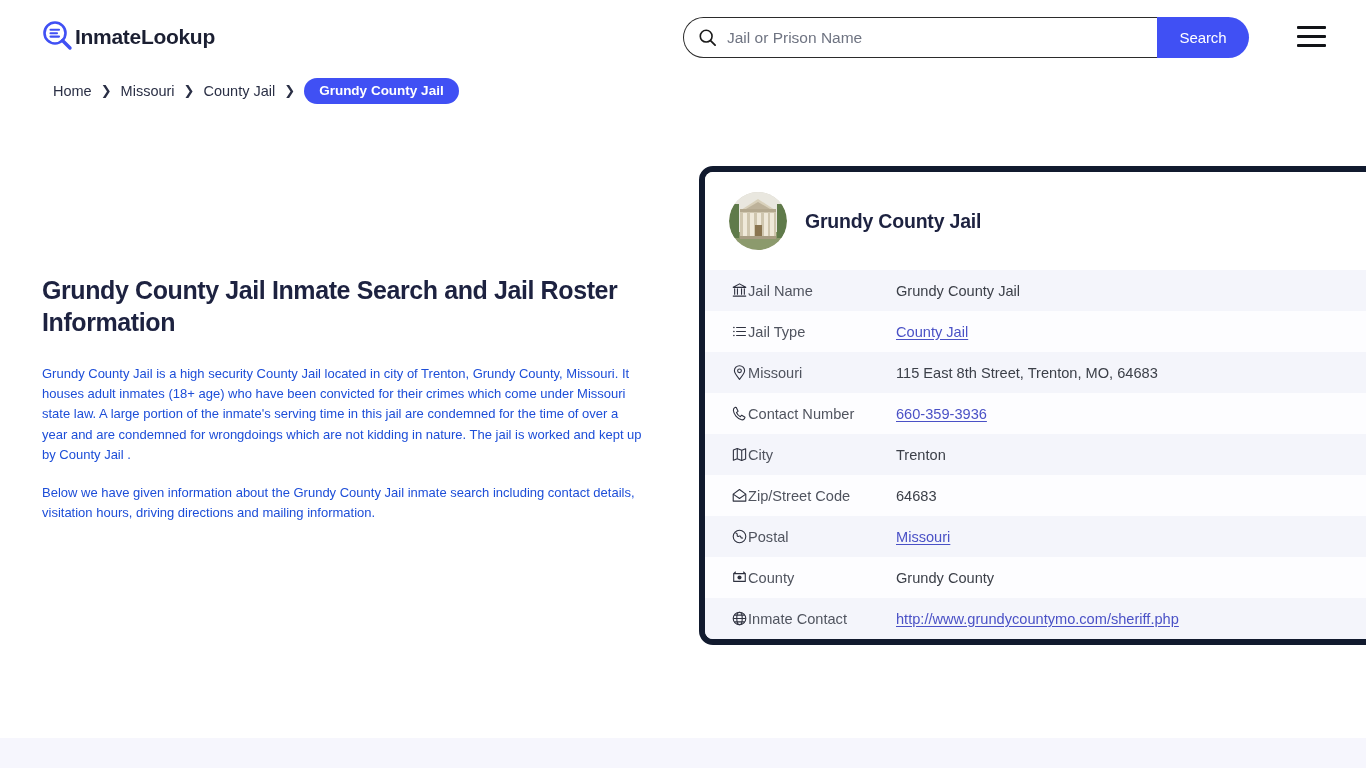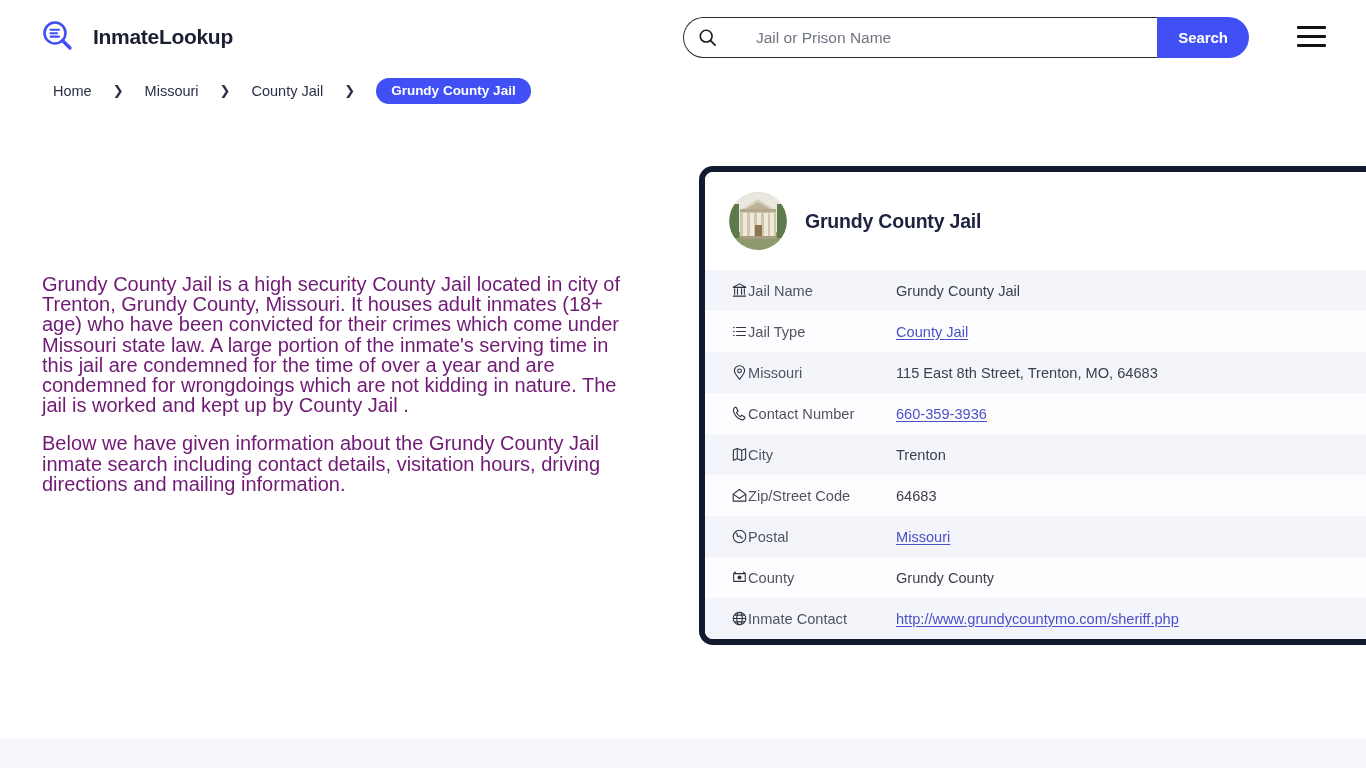--- a/index.html
+++ b/index.html
@@ -12,21 +12,21 @@
   }
   .page { position: relative; width: 1366px; height: 768px; background:#fff; }
 
   
   .header {
     position: absolute; top: 0; left: 0; width: 1366px; height: 74px;
     background: #ffffff;
   }
   .brand {
     position: absolute; left: 42px; top: 20px;
-    display: flex; align-items: center; gap: 19px;
+    display: flex; align-items: center; gap: 1px;
     text-decoration: none;
   }
   .brand-logo { width: 32px; height: 32px; display:block; }
   .brand-name {
     font-size: 21px; font-weight: 700; color: #1b1f32;
     letter-spacing: -0.3px; line-height: 1;
   }
 
   .searchwrap {
     position: absolute; left: 683px; top: 17px;
@@ -35,51 +35,50 @@
   }
   .search-field {
     position: relative;
     flex: 1 1 auto;
     background: #fff;
     border: 1px solid #2b2b2b;
     border-right: none;
     border-radius: 21px 0 0 21px;
     display: flex; align-items: center;
     padding-left: 14px;
-    gap: 29px;
   }
   .search-glyph { width: 19px; height: 19px; flex: 0 0 auto; display:block; }
   .search-input {
     flex: 1 1 auto;
     border: none; outline: none; background: transparent;
     font-family: inherit; font-size: 15.5px; color: #222;
     padding-left: 10px;
   }
   .search-input::placeholder { color: #6f7482; opacity: 1; }
   .search-btn {
     flex: 0 0 auto; width: 92px;
     background: #4050f4;
     color: #ffffff;
     border: none;
     border-radius: 0 21px 21px 0;
-    font-family: inherit; font-size: 15px; font-weight: 700;
+    font-family: inherit; font-size: 15px; font-weight: 400;
     cursor: pointer;
     letter-spacing: -0.1px;
   }
   .hamburger {
     position: absolute; left: 1297px; top: 26px;
     width: 29px; height: 21px; cursor: pointer;
     display: flex; flex-direction: column; justify-content: space-between;
   }
   .hamburger span { display:block; height: 3px; background: #111317; border-radius: 1px; }
 
   
   .breadcrumb {
     position: absolute; left: 53px; top: 78px;
-    display: flex; align-items: center; gap: 12px;
+    display: flex; align-items: center; gap: 0;
     font-size: 14.5px;
   }
   .crumb { color: #2a2f45; text-decoration: none; white-space: nowrap; }
   .crumb-sep {
     display: inline-block; margin: 0 9px;
     color: #2a2f45; font-size: 13px; font-weight: 700;
     transform: translateY(-1px);
   }
   .crumb-current {
     background: #4050f4; color: #ffffff;
@@ -92,21 +91,21 @@
   
   .left-col {
     position: absolute; left: 42px; top: 274px; width: 600px;
   }
   .page-title {
     font-size: 25px; line-height: 32px; font-weight: 700;
     color: #1d2240; letter-spacing: -0.4px;
     margin-bottom: 26px;
   }
   .body-para {
-    font-size: 20px; line-height: 20.2px; color: #701a75;
+    font-size: 13px; line-height: 20.2px; color: #1d4ed8;
     margin-bottom: 18px;
   }
   .body-para:last-child { margin-bottom: 8px; }
 
   
   .info-card {
     position: absolute; left: 699px; top: 166px;
     width: 700px; 
     background: #ffffff;
     border: 6px solid #111a2e;
@@ -202,20 +201,21 @@
     <a class="crumb" href="#">Home</a>
     <span class="crumb-sep">❯</span>
     <a class="crumb" href="#">Missouri</a>
     <span class="crumb-sep">❯</span>
     <a class="crumb" href="#">County Jail</a>
     <span class="crumb-sep">❯</span>
     <span class="crumb-current">Grundy County Jail</span>
   </nav>
 
   <div class="left-col">
+    <h1 class="page-title">Grundy County Jail Inmate Search and Jail Roster Information</h1>
     <p class="body-para">Grundy County Jail is a high security County Jail located in city of Trenton, Grundy County, Missouri. It houses adult inmates (18+ age) who have been convicted for their crimes which come under Missouri state law. A large portion of the inmate's serving time in this jail are condemned for the time of over a year and are condemned for wrongdoings which are not kidding in nature. The jail is worked and kept up by County Jail .</p>
     <p class="body-para">Below we have given information about the Grundy County Jail inmate search including contact details, visitation hours, driving directions and mailing information.</p>
   </div>
 
   <div class="info-card">
 
     <div class="card-head">
       <div class="card-avatar">
         <svg viewBox="0 0 58 58" aria-hidden="true">
           <defs>

